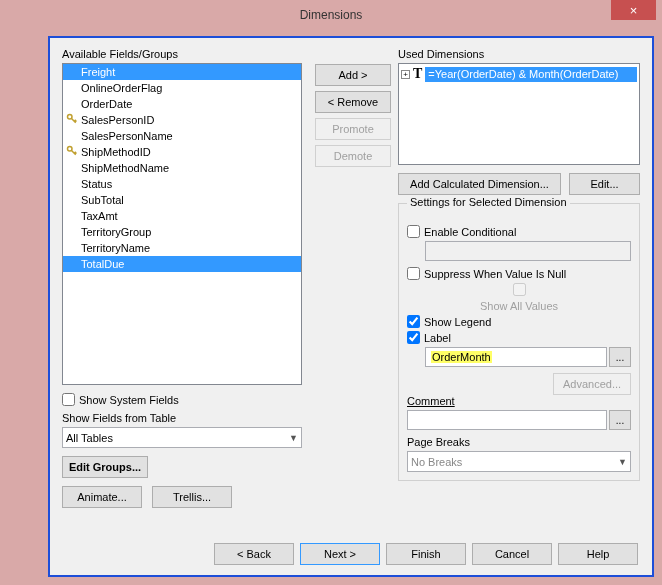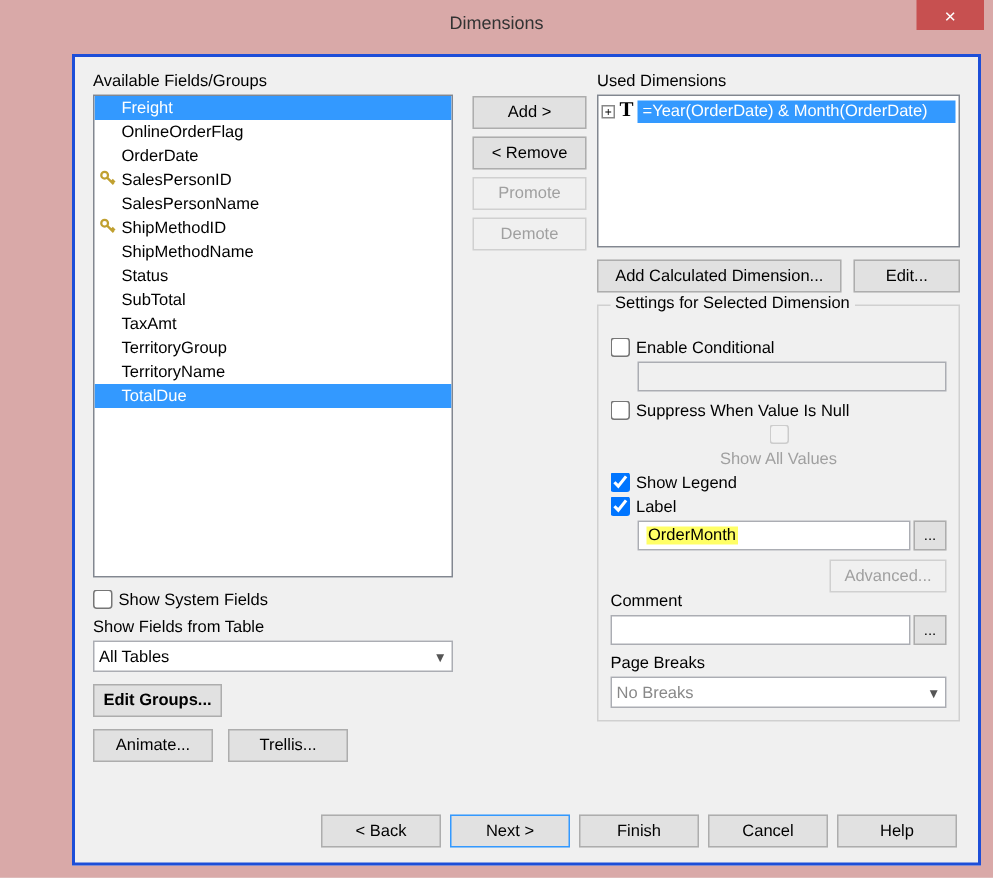--- a/index.html
+++ b/index.html
@@ -174,21 +174,21 @@
             <div class="text-input" style="display:flex;align-items:center;">
               <span class="highlight-label">OrderMonth</span>
             </div>
             <div class="dots-btn">...</div>
           </div>
           <div class="label-adv-row">
             <div class="btn disabled" style="width:78px;margin-top:4px;">
                 <span>Advanced...</span>
               </div>
           </div>
-          <div class="section-label" style="margin-top:0px;">Comment</div>
+          <div class="section-label" style="margin-top:0px;text-decoration:underline;">Comment</div>
           <div class="field-with-btn">
             <input class="text-input" value="" style="">
             <div class="dots-btn">...</div>
           </div>
           <div class="section-label" style="margin-top:6px;">Page Breaks</div>
           <div class="select disabled">
             <span>No Breaks</span>
             <span class="chev">▼</span>
           </div>
         </div>

